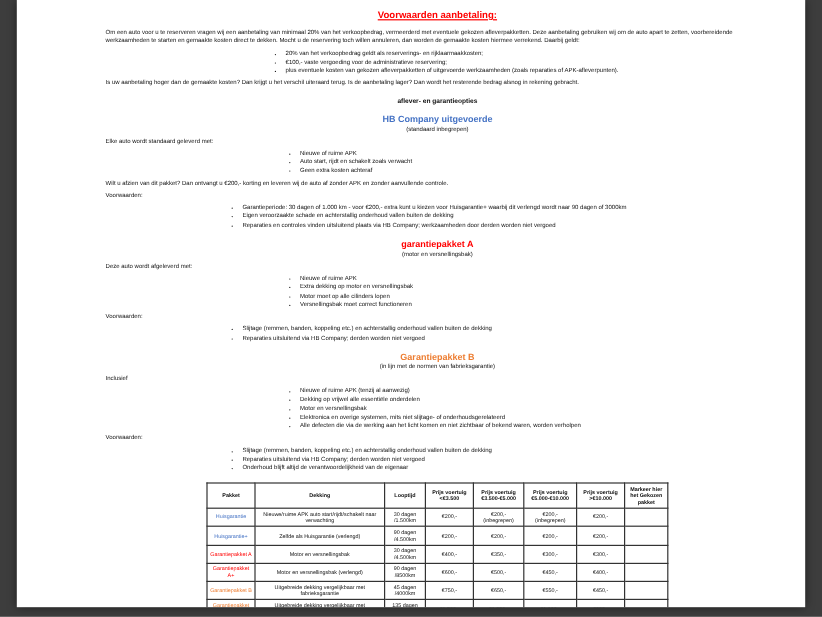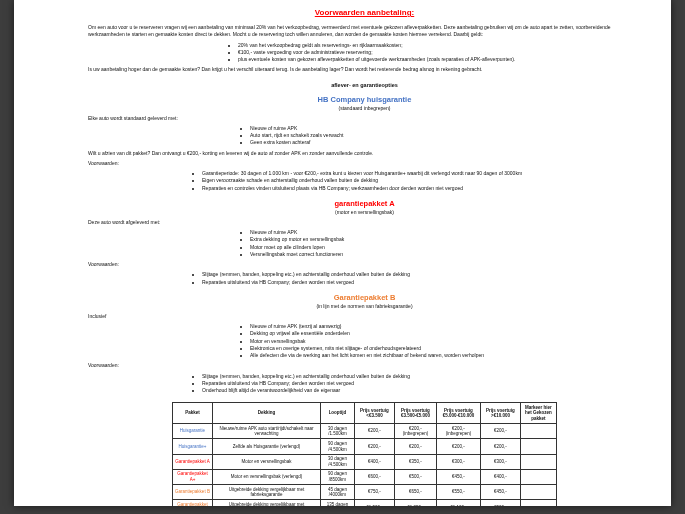--- a/index.html
+++ b/index.html
@@ -64,21 +64,21 @@
   <ul class="mid">
     <li>20% van het verkoopbedrag geldt als reserverings- en rijklaarmaakkosten;</li>
     <li>€100,- vaste vergoeding voor de administratieve reservering;</li>
     <li>plus eventuele kosten van gekozen afleverpakketten of uitgevoerde werkzaamheden (zoals reparaties of APK-afleverpunten).</li>
   </ul>
 
   <p class="body-text">Is uw aanbetaling hoger dan de gemaakte kosten? Dan krijgt u het verschil uiteraard terug. Is de aanbetaling lager? Dan wordt het resterende bedrag alsnog in rekening gebracht.</p>
 
   <div class="center-head">aflever- en garantieopties</div>
 
-  <div class="sec-title blue">HB Company huisgarantie</div>
+  <div class="sec-title blue">HB Company uitgevoerde</div>
   <div class="sec-sub">(standaard inbegrepen)</div>
   <p class="body-text">Elke auto wordt standaard geleverd met:</p>
   <ul class="narrow">
     <li>Nieuwe of ruime APK</li>
     <li>Auto start, rijdt en schakelt zoals verwacht</li>
     <li>Geen extra kosten achteraf</li>
   </ul>
   <p class="body-text">Wilt u afzien van dit pakket? Dan ontvangt u €200,- korting en leveren wij de auto af zonder APK en zonder aanvullende controle.</p>
   <p class="body-text">Voorwaarden:</p>
   <ul class="wide">

